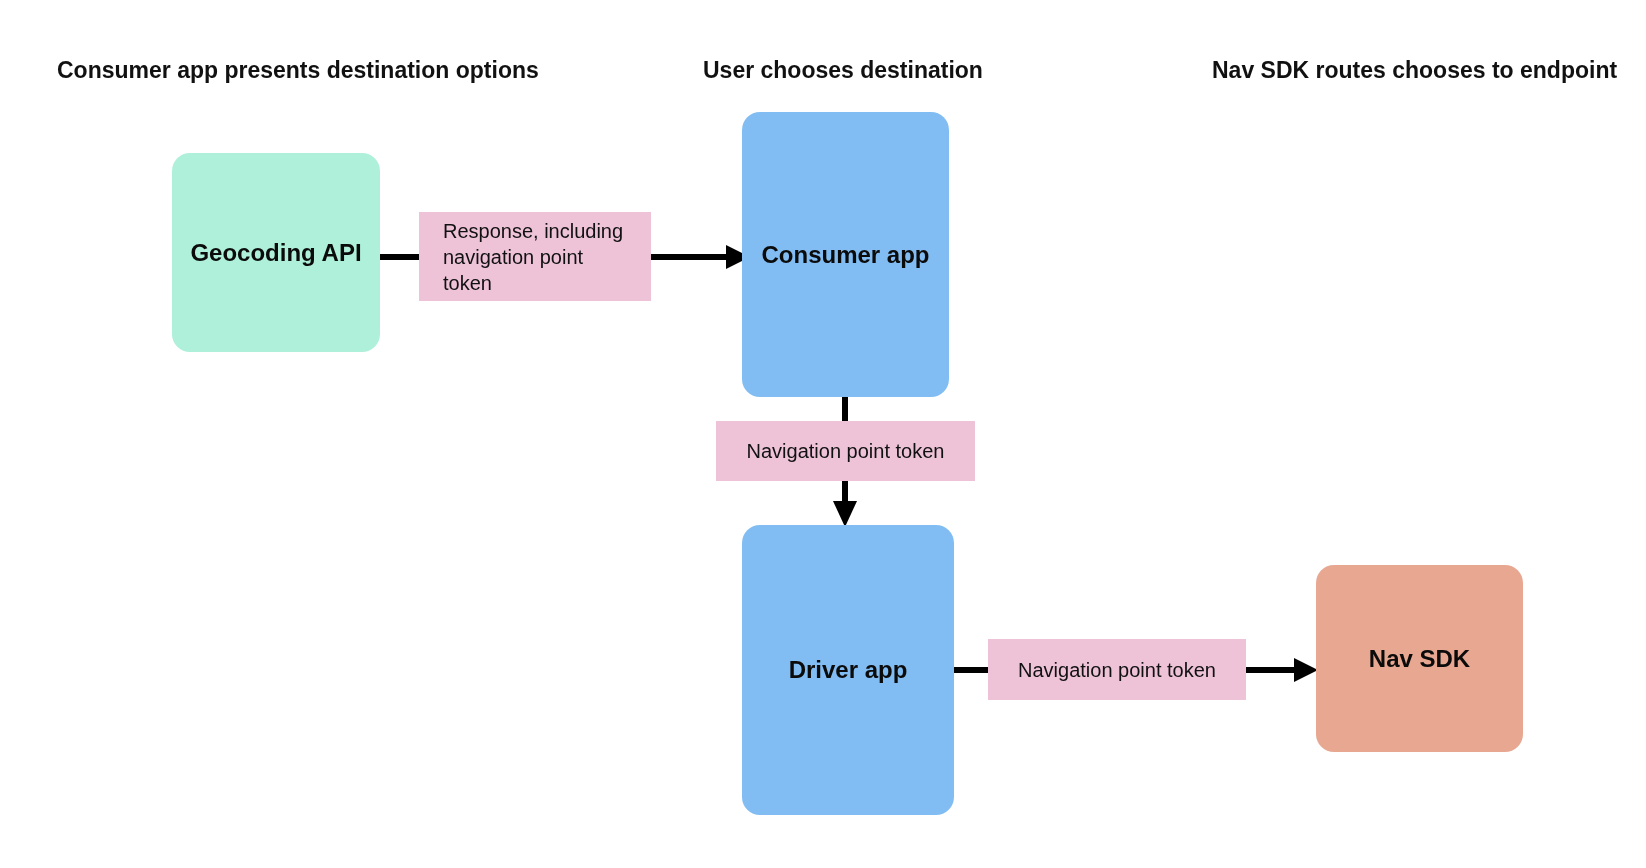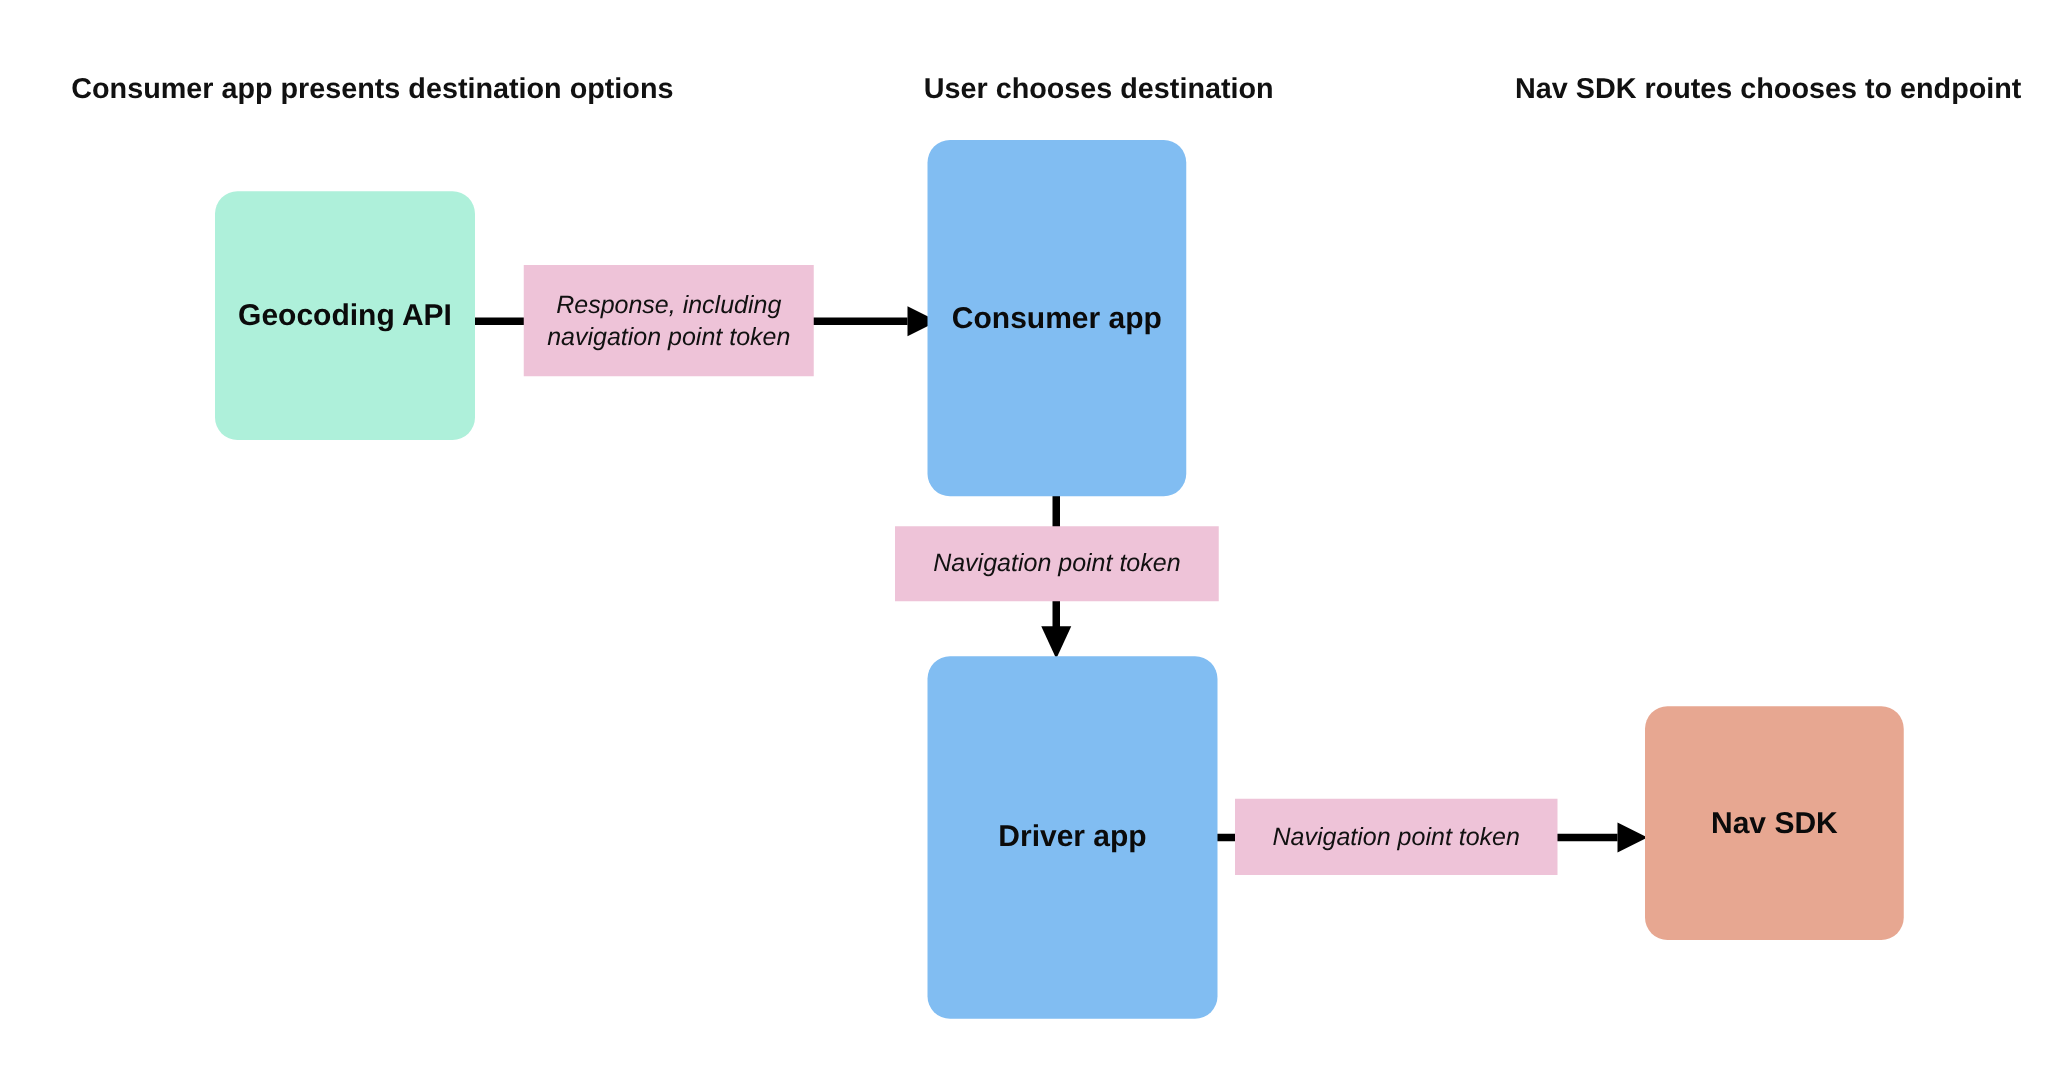--- a/index.html
+++ b/index.html
@@ -36,44 +36,42 @@
     font-size: 24px;
     font-weight: 700;
     color: #0b0b0b;
     box-sizing: border-box;
   }
   .label-box {
     position: absolute;
     display: flex;
     align-items: center;
     justify-content: center;
-    text-align: center;
     font-size: 20px;
     line-height: 26px;
     color: #111111;
     box-sizing: border-box;
-    padding: 4px 12px;
-    font-style: italic;
+    padding: 4px 24px;
   }
   .connector {
     position: absolute;
   }
   .connector svg {
     display: block;
     overflow: visible;
   }
 </style>
 </head>
 <body>
 
 <div id="canvas">
 
   <div class="col-header" style="left:57px; top:56px;">Consumer app presents destination options</div>
 
-  <div class="col-header" style="left:739px; top:56px;text-align:center;">User chooses destination</div>
+  <div class="col-header" style="left:703px; top:56px;text-align:center;">User chooses destination</div>
 
   <div class="col-header" style="left:1212px; top:56px;">Nav SDK routes chooses to endpoint</div>
 
   <div class="connector" style="left:368px; top:241px; width:382px; height:32px;">
     <svg width="382" height="32" viewBox="0 0 382 32">
       <line x1="0" y1="16" x2="358" y2="16" stroke="#000000" stroke-width="6"></line>
       <polygon points="358,4 382,16 358,28" fill="#000000"></polygon>
     </svg>
   </div>
 
@@ -88,21 +86,21 @@
     <svg width="370" height="32" viewBox="0 0 370 32">
       <line x1="0" y1="16" x2="346" y2="16" stroke="#000000" stroke-width="6"></line>
       <polygon points="346,4 370,16 346,28" fill="#000000"></polygon>
     </svg>
   </div>
 
   <div class="node" style="left:172px; top:153px; width:208px; height:199px; background:#aef0da;">Geocoding API</div>
 
   <div class="node" style="left:742px; top:112px; width:207px; height:285px; background:#81bdf2;text-align:right;">Consumer app</div>
 
-  <div class="node" style="left:742px; top:525px; width:232px; height:290px; background:#81bdf2;">Driver app</div>
+  <div class="node" style="left:742px; top:525px; width:212px; height:290px; background:#81bdf2;">Driver app</div>
 
   <div class="node" style="left:1316px; top:565px; width:207px; height:187px; background:#e7a791;">Nav SDK</div>
 
   <div class="label-box" style="left:419px; top:212px; width:232px; height:89px; background:#eec3d8;">Response, including navigation point token</div>
 
   <div class="label-box" style="left:716px; top:421px; width:259px; height:60px; background:#eec3d8;">Navigation point token</div>
 
   <div class="label-box" style="left:988px; top:639px; width:258px; height:61px; background:#eec3d8;">Navigation point token</div>
 
 </div>

